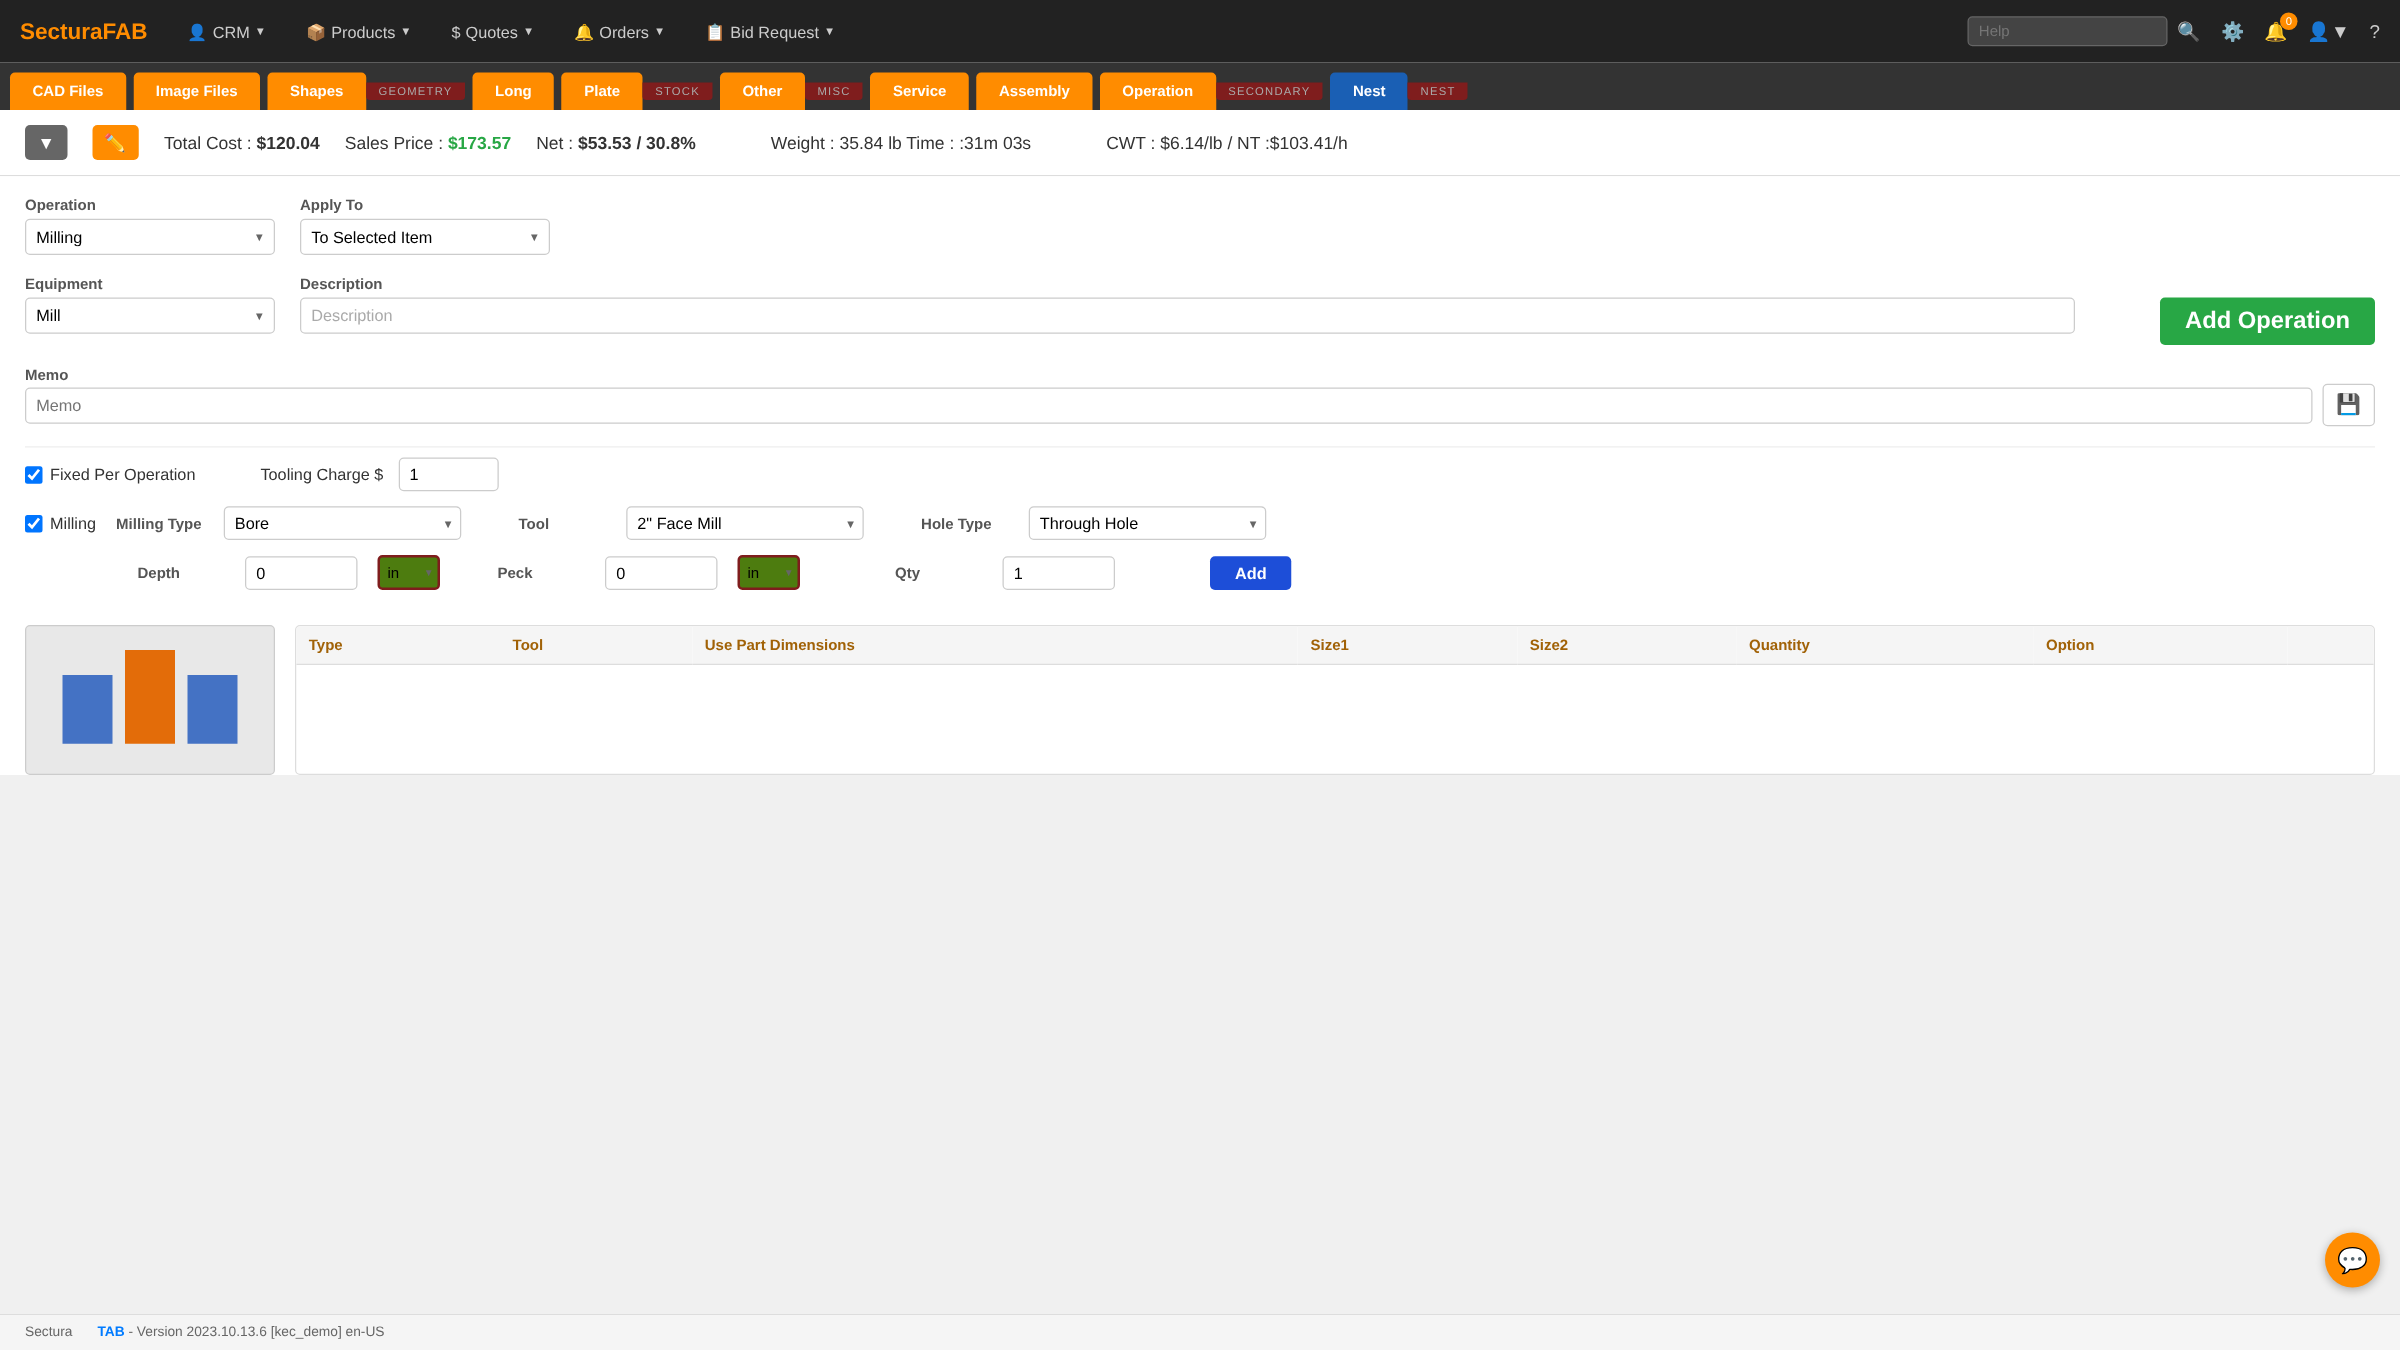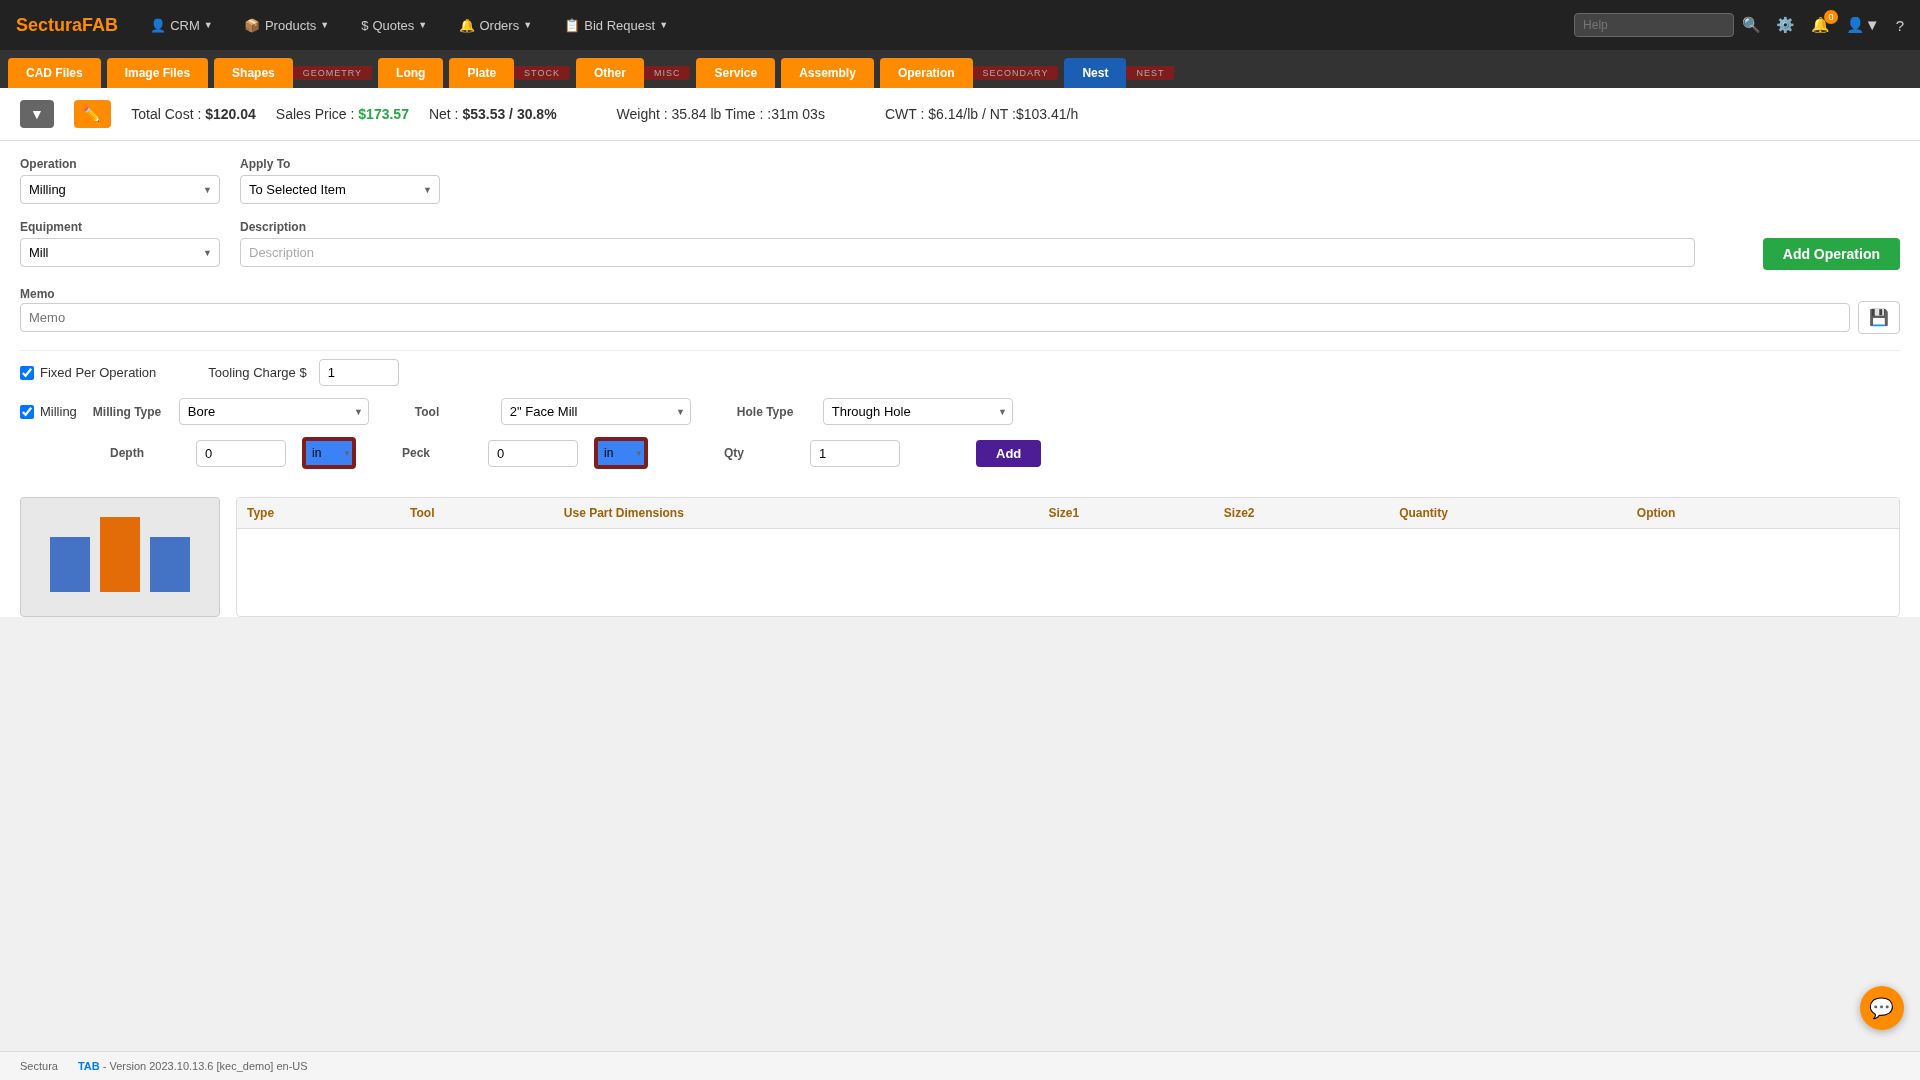--- a/index.html
+++ b/index.html
@@ -195,21 +195,21 @@
       color: #666;
       pointer-events: none;
     }
 
     .btn-green {
       background: #28a745;
       color: white;
       border: none;
       border-radius: 4px;
       padding: 8px 20px;
-      font-size: 14px;
+      font-size: 19px;
       cursor: pointer;
       font-weight: bold;
       margin-left: 48px;
     }
 
     
     .memo-row {
       display: flex;
       align-items: center;
       gap: 8px;
@@ -254,25 +254,25 @@
       min-width: 70px;
     }
     .milling-input {
       border: 1px solid #ccc;
       border-radius: 4px;
       padding: 5px 8px;
       font-size: 13px;
       width: 90px;
     }
     .unit-select {
-      border: 4px solid #7f1d1d;
+      border: 2px solid #7f1d1d;
       border-radius: 4px;
       padding: 5px 20px 5px 6px;
       font-size: 12px;
-      background: #3b82f6;
+      background: #4d7c0f;
       appearance: none;
       cursor: pointer;
       position: relative;
     }
     .unit-wrapper {
       position: relative;
       display: inline-block;
     }
     .unit-wrapper::after {
       content: '▼';
@@ -303,21 +303,21 @@
       position: absolute;
       right: 6px;
       top: 50%;
       transform: translateY(-50%);
       font-size: 9px;
       color: #666;
       pointer-events: none;
     }
 
     .add-btn {
-      background: #4c1d95;
+      background: #1d4ed8;
       color: white;
       border: none;
       border-radius: 4px;
       padding: 6px 20px;
       font-size: 13px;
       cursor: pointer;
       font-weight: bold;
     }
 
     

